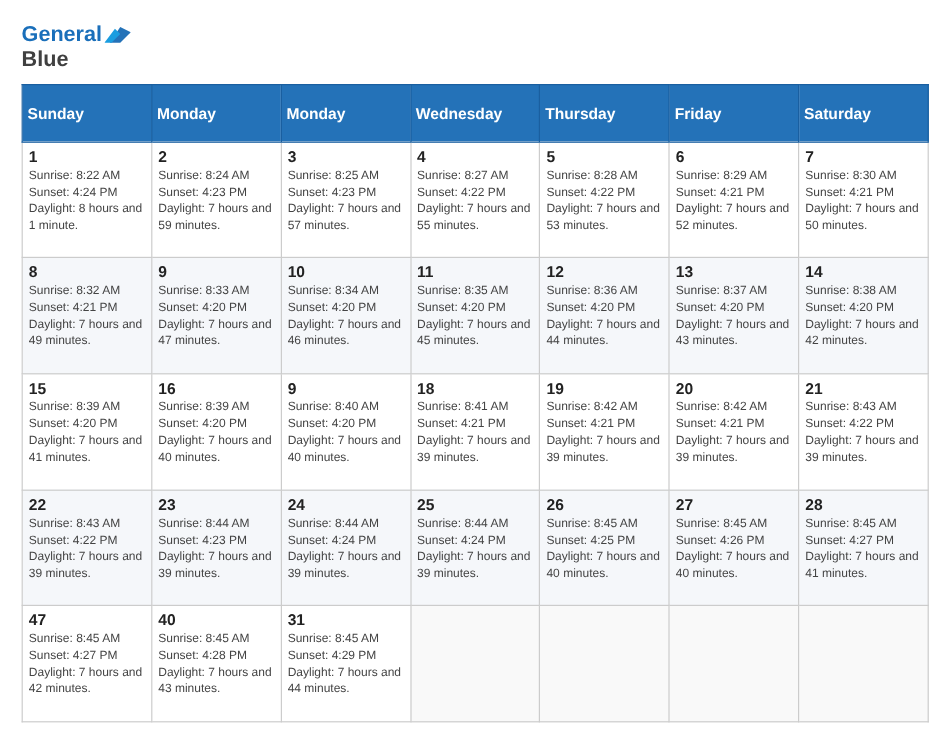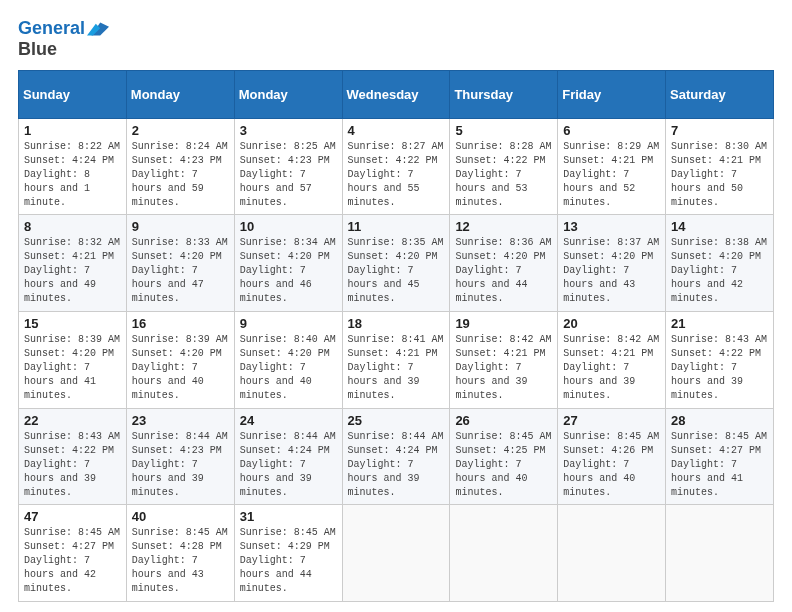--- a/index.html
+++ b/index.html
@@ -88,21 +88,20 @@
       font-size: 13px;
       font-weight: bold;
       color: #222;
       display: block;
       margin-bottom: 2px;
     }
     .day-detail {
       font-size: 10px;
       color: #444;
       line-height: 1.4;
-      font-family: Liberation Mono, monospace;
     }
     .empty-cell {
       background: #f9f9f9 !important;
     }
   </style>
 </head>
 <body>
 
 <div class="page">
   <div class="header">

